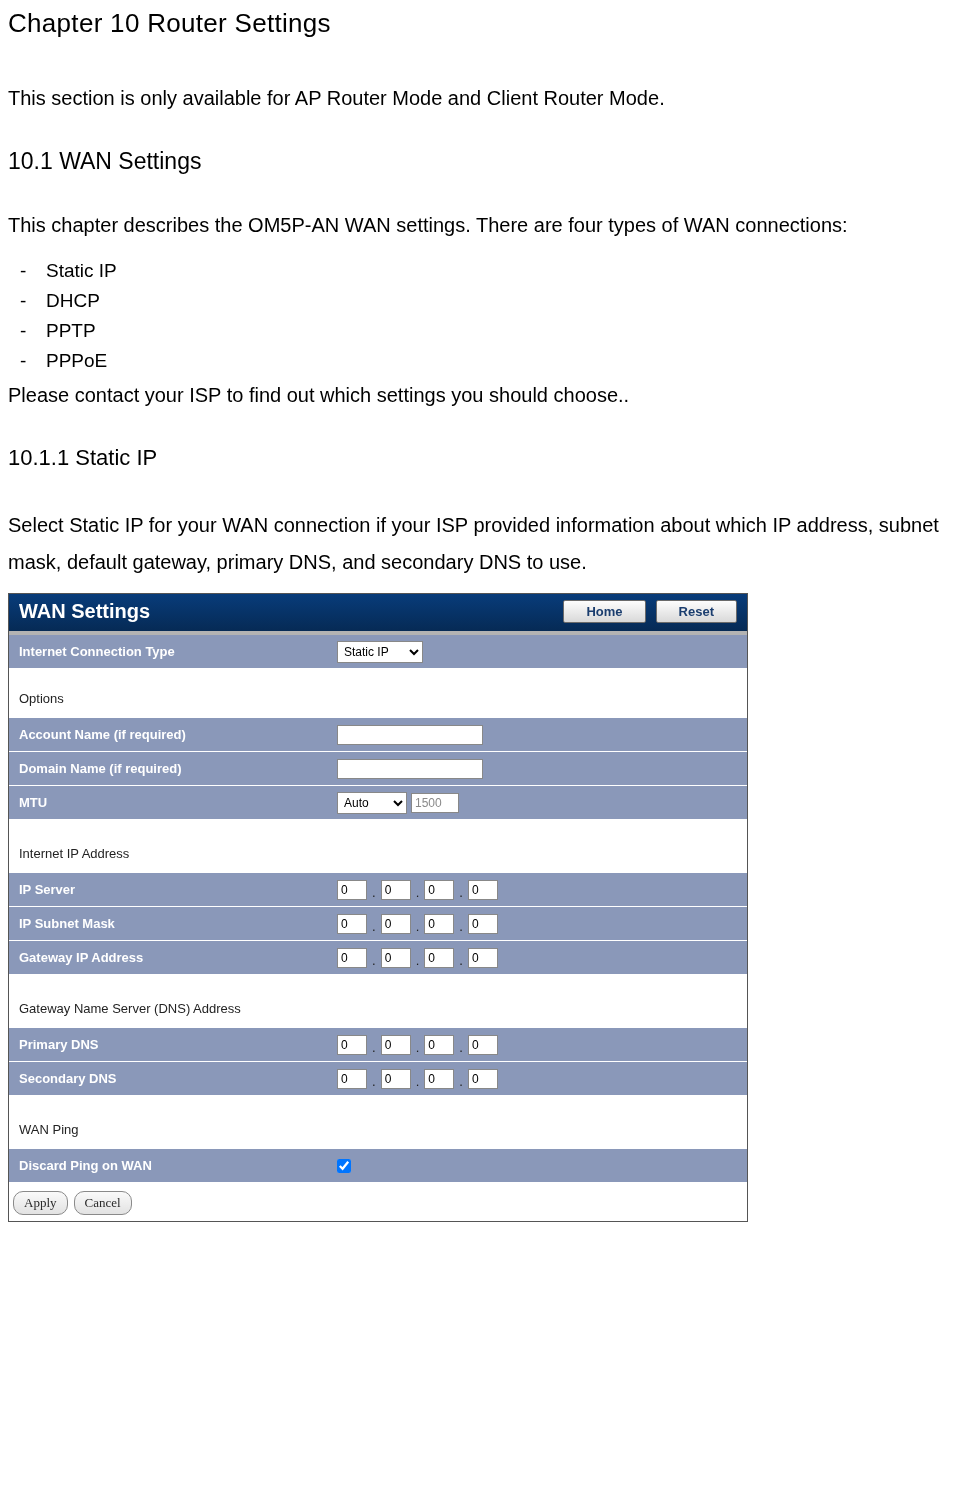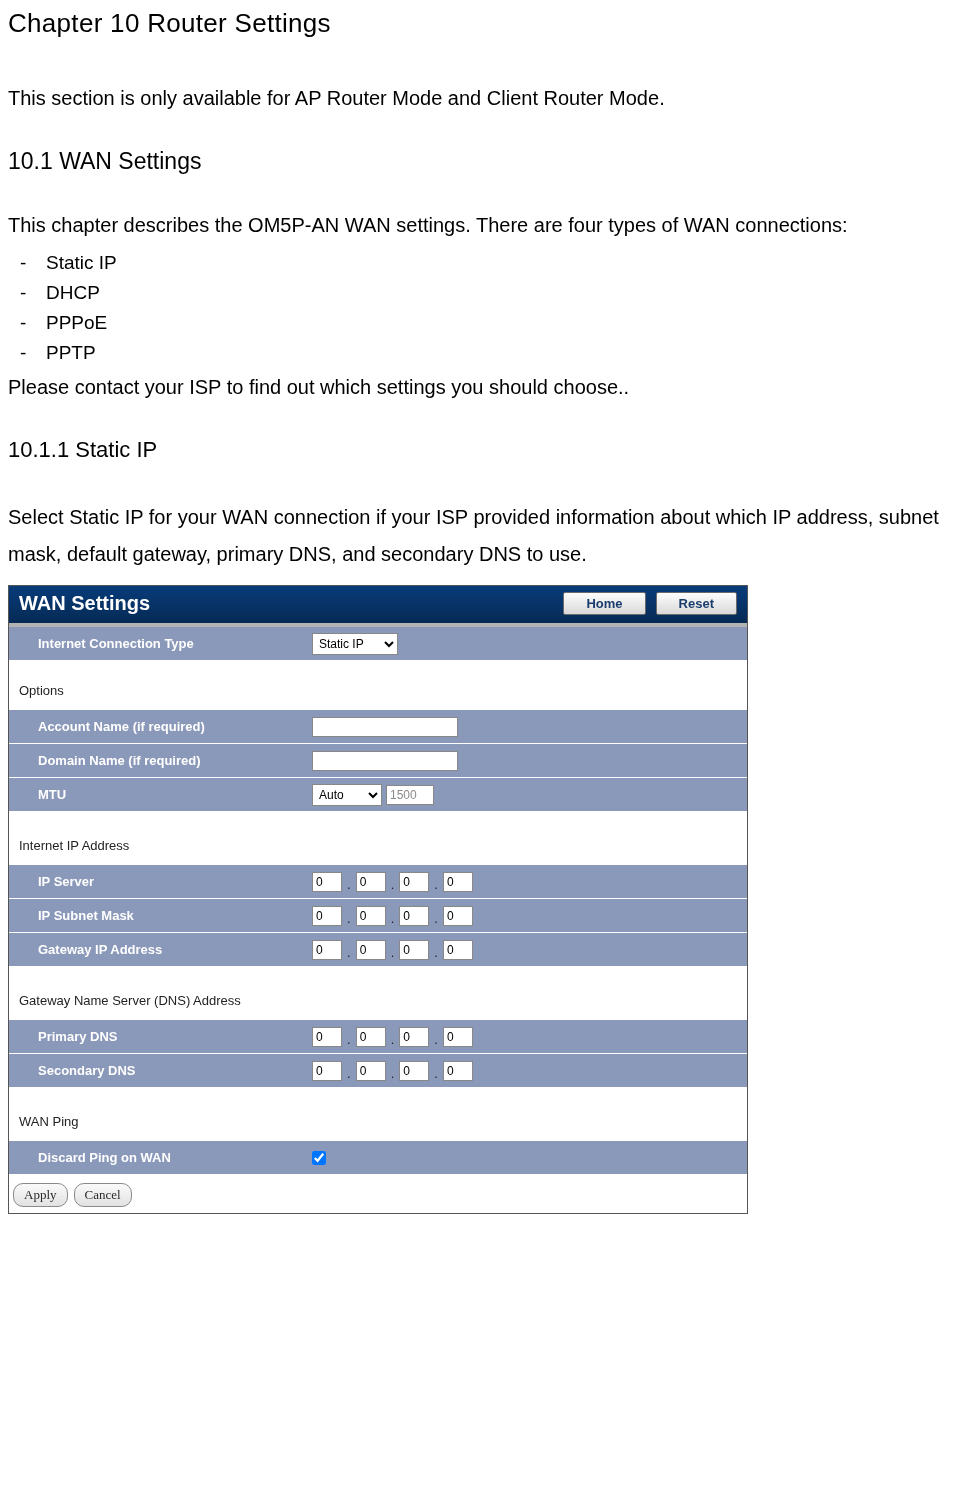--- a/index.html
+++ b/index.html
@@ -7,21 +7,21 @@
     font-family: Arial, Helvetica, sans-serif;
     color: #000;
     background: #fff;
     width: 979px;
     padding: 8px 8px 20px 8px;
   }
   h1 { font-size: 26px; font-weight: 400; margin-bottom: 48px; letter-spacing: 0.3px; }
   h2 { font-size: 23px; font-weight: 400; margin-bottom: 36px; }
   h3 { font-size: 22px; font-weight: 400; margin-bottom: 36px; }
   .intro { font-size: 20px; margin-bottom: 38px; }
-  .para { font-size: 20px; line-height: 1.45; margin-bottom: 8px; }
+  .para { font-size: 20px; line-height: 1.45; margin-bottom: 16px; }
   ul.dash { list-style: none; padding: 0; margin: 0 0 8px 0; }
   ul.dash li { font-size: 19px; padding: 4px 0 4px 12px; }
   ul.dash li::before { content: "-"; display: inline-block; width: 26px; }
   .contact-line { font-size: 20px; margin-top: 6px; margin-bottom: 38px; }
   .static-desc { font-size: 20px; line-height: 1.85; margin-bottom: 12px; }
 
   .panel {
     border: 1px solid #555;
     width: 740px;
     font-family: Arial, sans-serif;
@@ -48,21 +48,21 @@
     cursor: pointer;
   }
   .hr-grey { height: 4px; background: #b3b3b3; }
   .row {
     display: flex;
     align-items: center;
     min-height: 34px;
     padding: 3px 10px;
   }
   .row.blue { background: #8a98b9; border-bottom: 1px solid #fff; }
-  .row.blue .label { color: #fff; font-weight: bold; font-size: 13px; width: 274px; margin-left: 19px; }
+  .row.blue .label { color: #fff; font-weight: bold; font-size: 13px; width: 318px; }
   .row .controls { display: flex; align-items: center; gap: 4px; }
   .section-title {
     color: #232323;
     font-weight: normal;
     font-size: 13px;
     padding: 26px 10px 12px 10px;
   }
   .section-title.first { padding-top: 22px; }
   select {
     font-size: 12px;
@@ -125,22 +125,22 @@
   <span>This section is only available for </span><span>AP Router Mode</span><span> and C</span><span>lient Router Mode</span><span>.</span>
 </p>
 
 <h2>10.1 WAN Settings</h2>
 
 <p class="para">This chapter describes the OM5P-AN WAN settings. There are four types of WAN connections:</p>
 
 <ul class="dash">
   <li>Static IP</li>
   <li>DHCP</li>
+  <li>PPTP</li>
   <li>PPPoE</li>
-  <li>PPTP</li>
 </ul>
 
 <p class="contact-line">Please contact your ISP to find out which settings you should choose..</p>
 
 <h3>10.1.1 Static IP</h3>
 
 <p class="static-desc">Select Static IP for your WAN connection if your ISP provided information about which IP address, subnet mask, default gateway, primary DNS, and secondary DNS to use.</p>
 
 <div class="panel">
 

